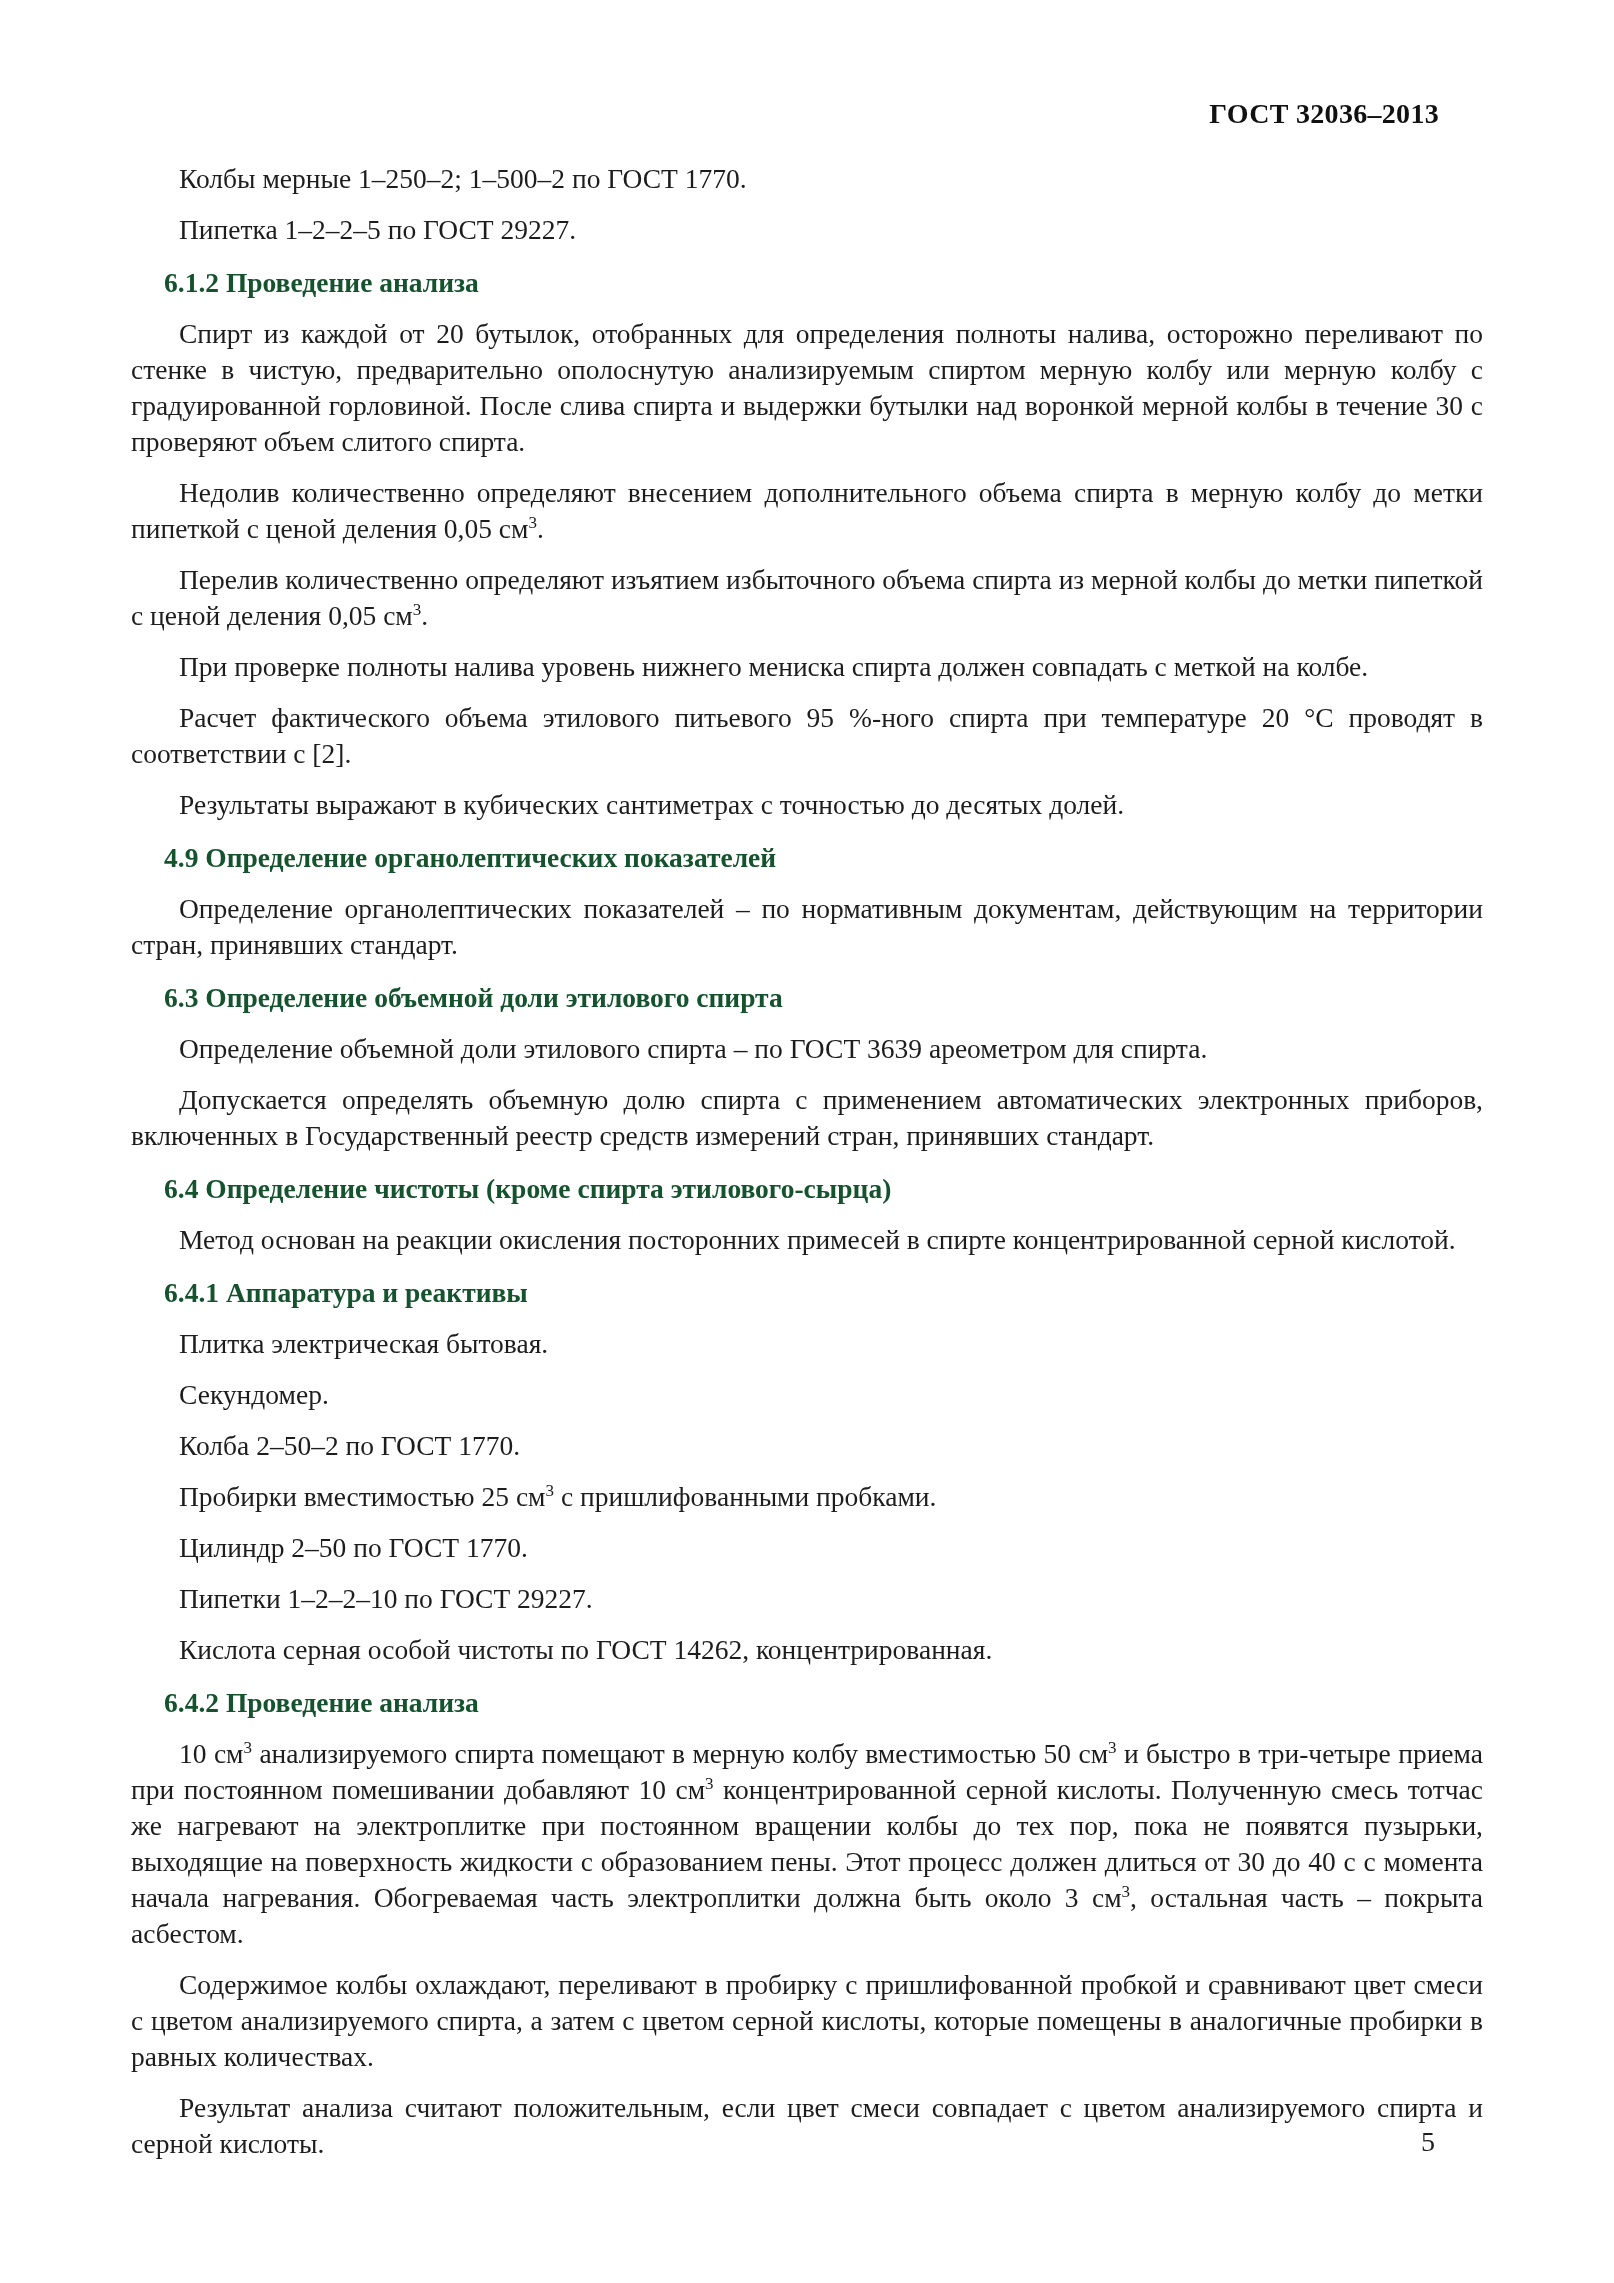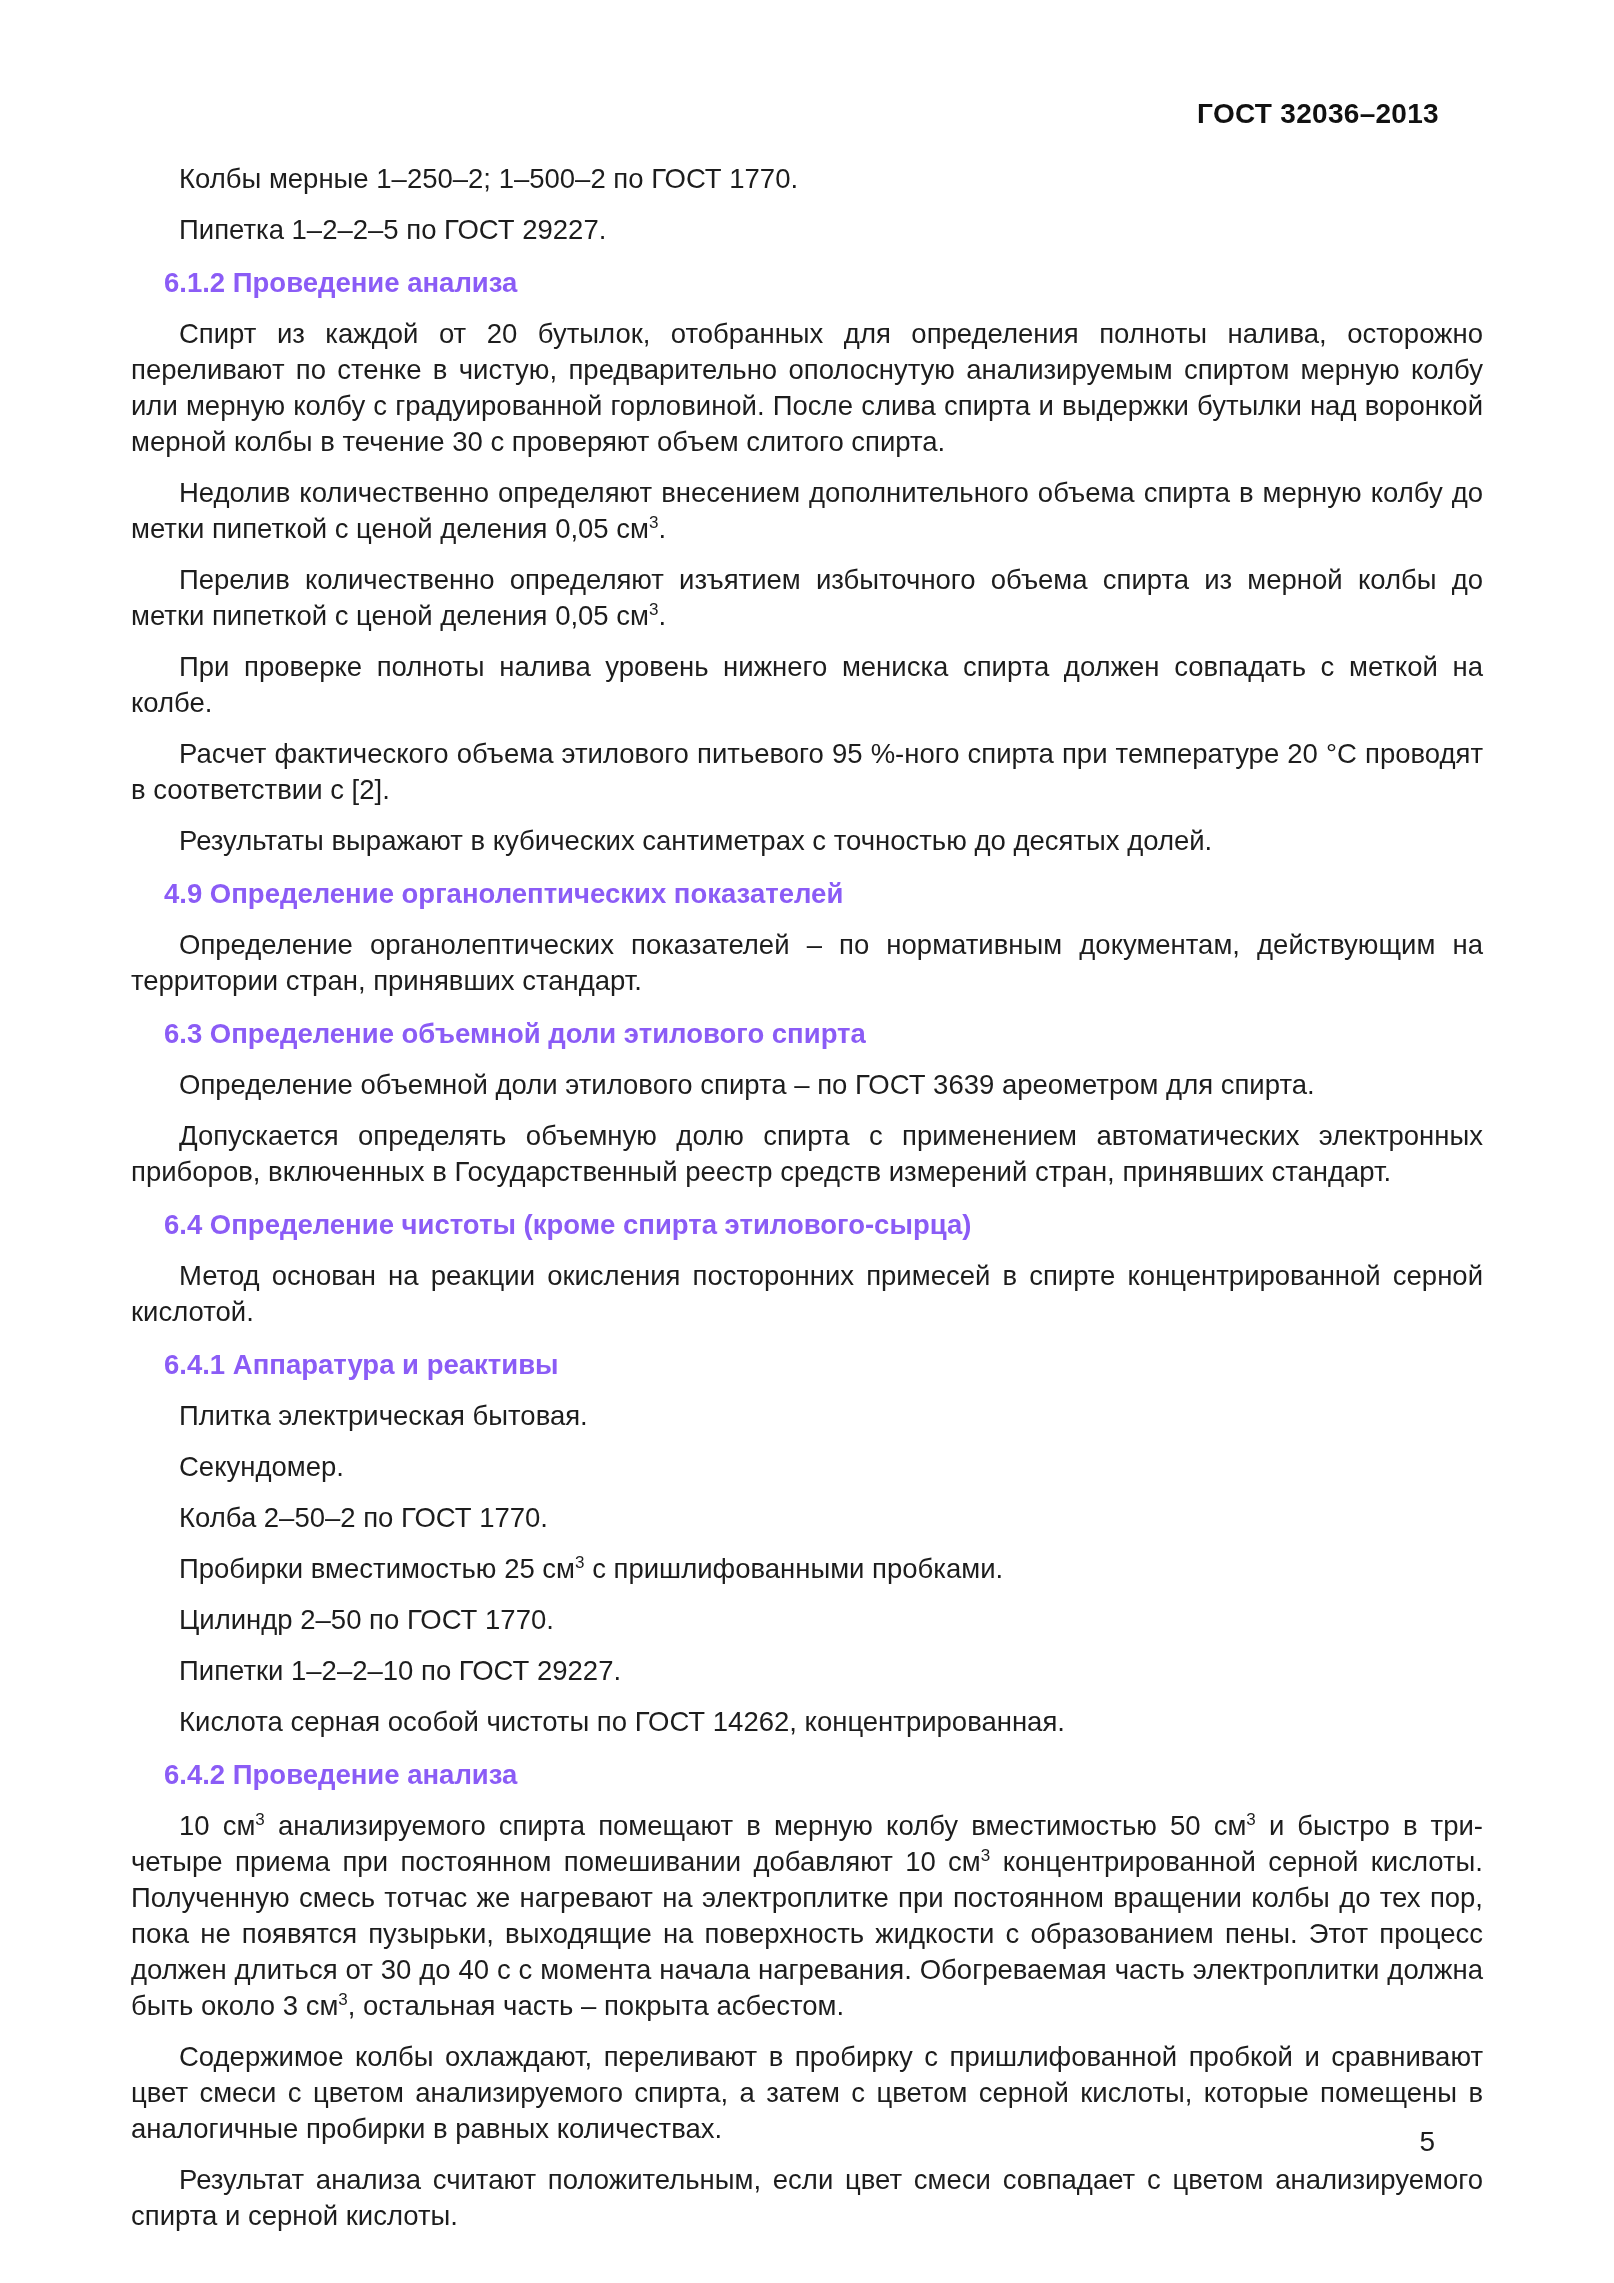--- a/index.html
+++ b/index.html
@@ -6,21 +6,21 @@
   html, body {
     margin: 0;
     padding: 0;
     background: #ffffff;
   }
   .page {
     position: relative;
     width: 1557px;
     height: 2283px;
     background: #ffffff;
-    font-family: Liberation Sans, sans-serif;
+    font-family: Liberation Serif, serif;
     color: #1d1d1d;
     overflow: hidden;
   }
   .doc-header {
     position: absolute;
     top: 98px;
     right: 118px;
     font-size: 28px;
     font-weight: bold;
     color: #111111;
@@ -36,21 +36,21 @@
     text-align: justify;
   }
   .para {
     margin: 15px;
     text-indent: 48px;
   }
   .heading {
     margin: 17px 0 15px 0;
     text-indent: 48px;
     font-weight: bold;
-    color: #8b5cf6;
+    color: #14532d;
     text-align: left;
   }
   sup {
     font-size: 0.62em;
     line-height: 0;
     vertical-align: super;
   }
   .page-number {
     position: absolute;
     top: 2126px;

